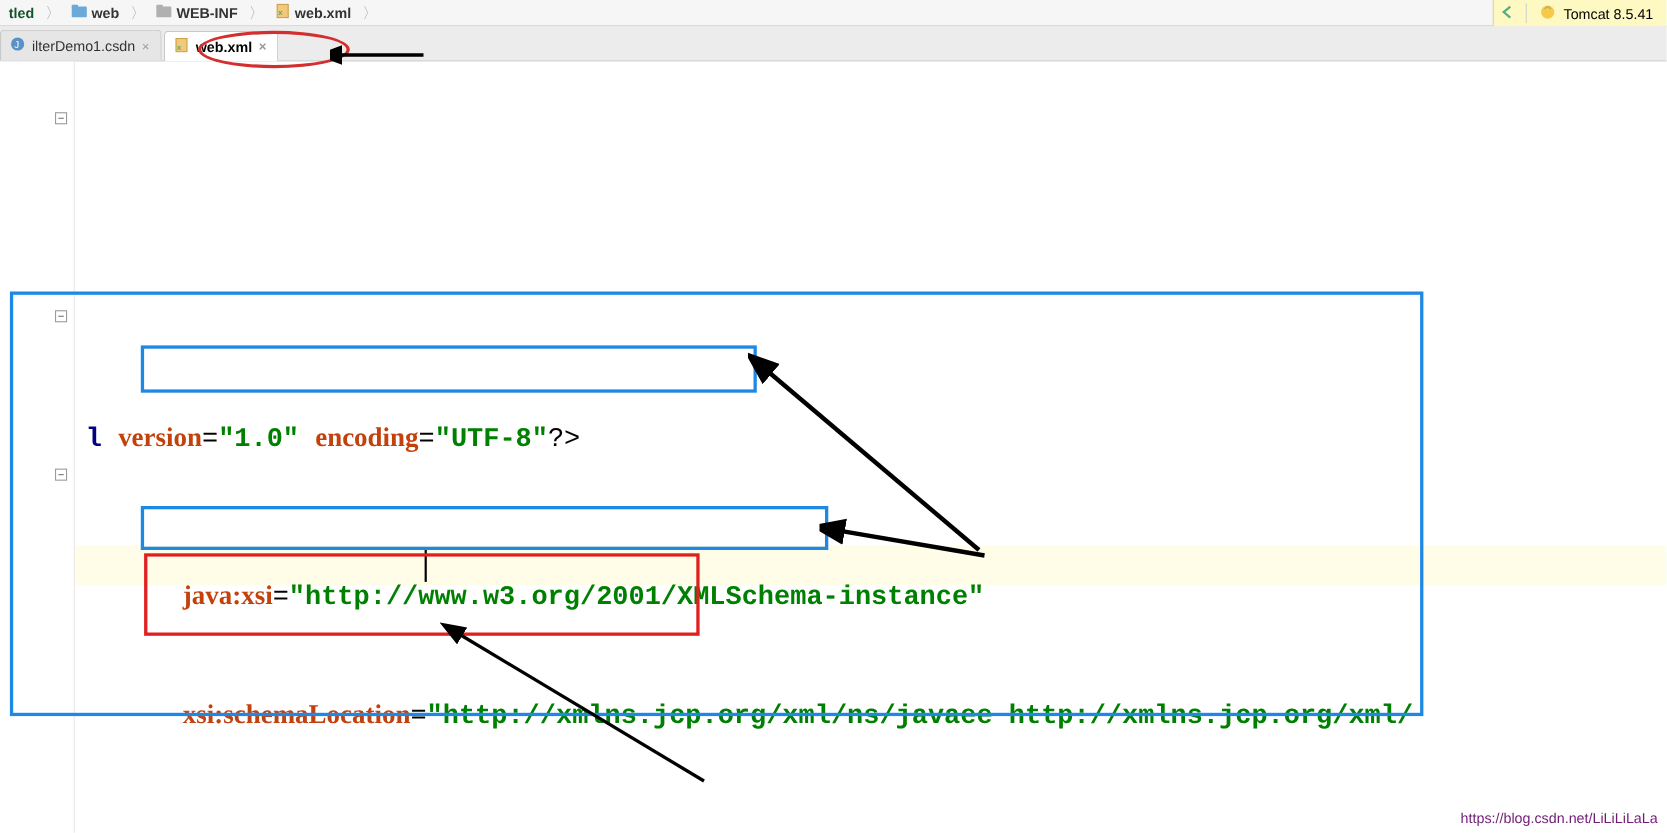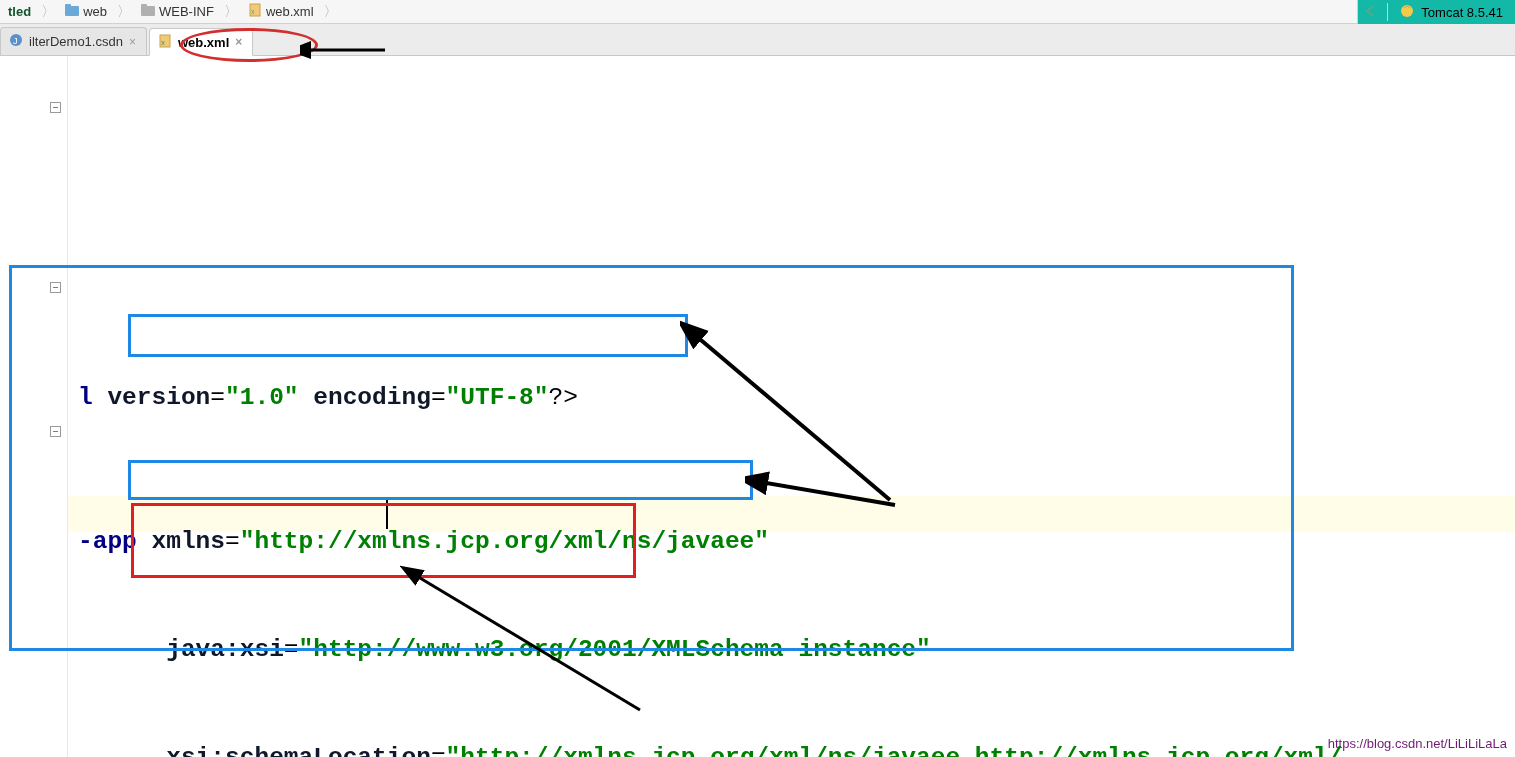--- a/index.html
+++ b/index.html
@@ -31,35 +31,35 @@
     padding-left: 2px;
   }
   .crumb {
     display: flex;
     align-items: center;
     gap: 4px;
     padding: 2px 6px;
     font-weight: bold;
     color: #14532d;
   }
-  .crumb.normal { font-weight: normal; color: #333; }
+  .crumb.normal { font-weight: bold; color: #333; }
   .sep {
     color: #b0b0b0;
     font-size: 14px;
   }
   .right-tools {
     position: absolute;
     right: 0; top: 0;
     display: flex;
     align-items: center;
     height: 24px;
     gap: 3px;
     padding-right: 4px;
     border-left: 1px solid #d0d0d0;
-    background: #14b8a6;
+    background: #fef9c3;
   }
   .right-tools .tomcat {
     display: flex; align-items: center; gap: 6px;
     padding: 0 8px;
   }
 
   
   .tabs-row {
     display: flex;
     align-items: flex-end;
@@ -129,21 +129,21 @@
     position: relative;
     font-family: Consolas, "Courier New", monospace;
     font-size: 24.5px;
     line-height: 36px;
     white-space: pre;
     padding-left: 10px;
     overflow: hidden;
   }
   .code .line { height: 36px; }
   .kw   { color: #000080; font-weight: bold; }   
-  .attr { color: #0f172a; font-weight: bold; }   
+  .attr { color: #c2410c; font-weight: bold; font-family: Liberation Serif, serif; }   
   .val  { color: #008000; font-weight: bold; }   
   .punc { color: #000; }
 
   .highlight-line {
     position: absolute;
     left: 0; right: 0;
     height: 36px;
     background: #fffde7;
     z-index: 0;
   }
@@ -268,21 +268,20 @@
   <div class="code">
     
     <div class="highlight-line" style="top:440px;"></div>
 
     
     <div class="caret" style="top:443px; left:318px;"></div>
 
     
     <div class="line" style="position:relative;z-index:1;"><span class="kw">l</span><span class="punc"> </span><span class="attr">version</span><span class="punc">=</span><span class="val">"1.0"</span><span class="punc"> </span><span class="attr">encoding</span><span class="punc">=</span><span class="val">"UTF-8"</span><span class="punc">?&gt;</span></div>
     
-    <div class="line" style="position:relative;z-index:1;"><span class="kw">-app</span><span class="punc"> </span><span class="attr">xmlns</span><span class="punc">=</span><span class="val">"http://xmlns.jcp.org/xml/ns/javaee"</span></div>
     <div class="line" style="position:relative;z-index:1;">      <span class="attr">java:xsi</span><span class="punc">=</span><span class="val">"http://www.w3.org/2001/XMLSchema-instance"</span></div>
     <div class="line" style="position:relative;z-index:1;">      <span class="attr">xsi:schemaLocation</span><span class="punc">=</span><span class="val">"http://xmlns.jcp.org/xml/ns/javaee http://xmlns.jcp.org/xml/</span></div>
     
     
     
     
     
     
     
     

